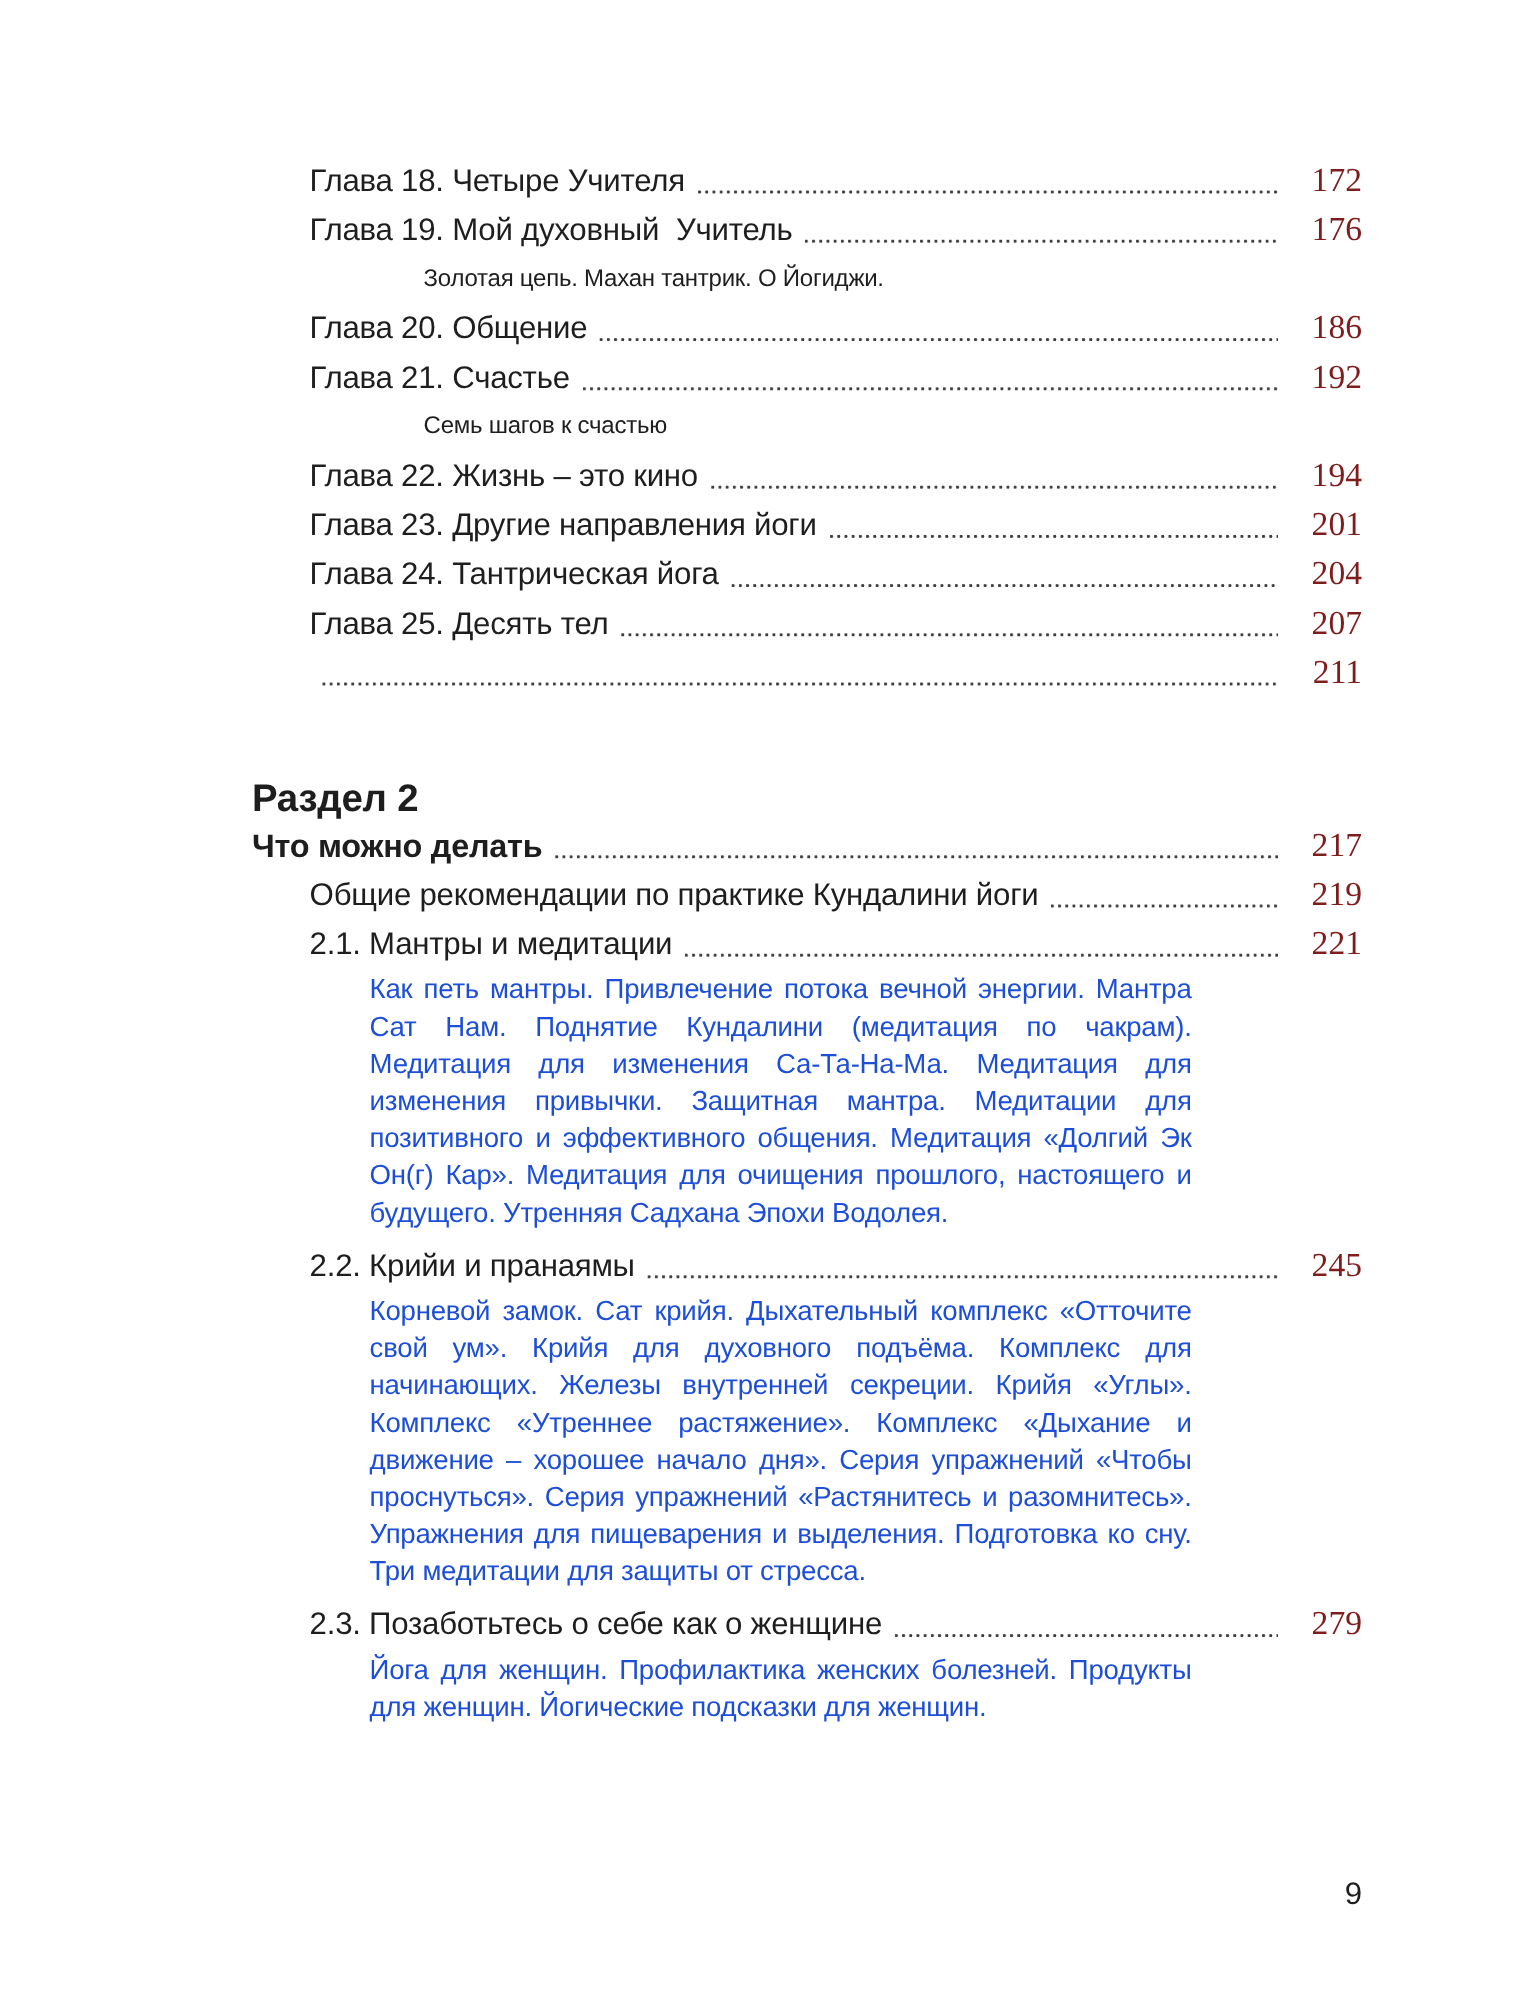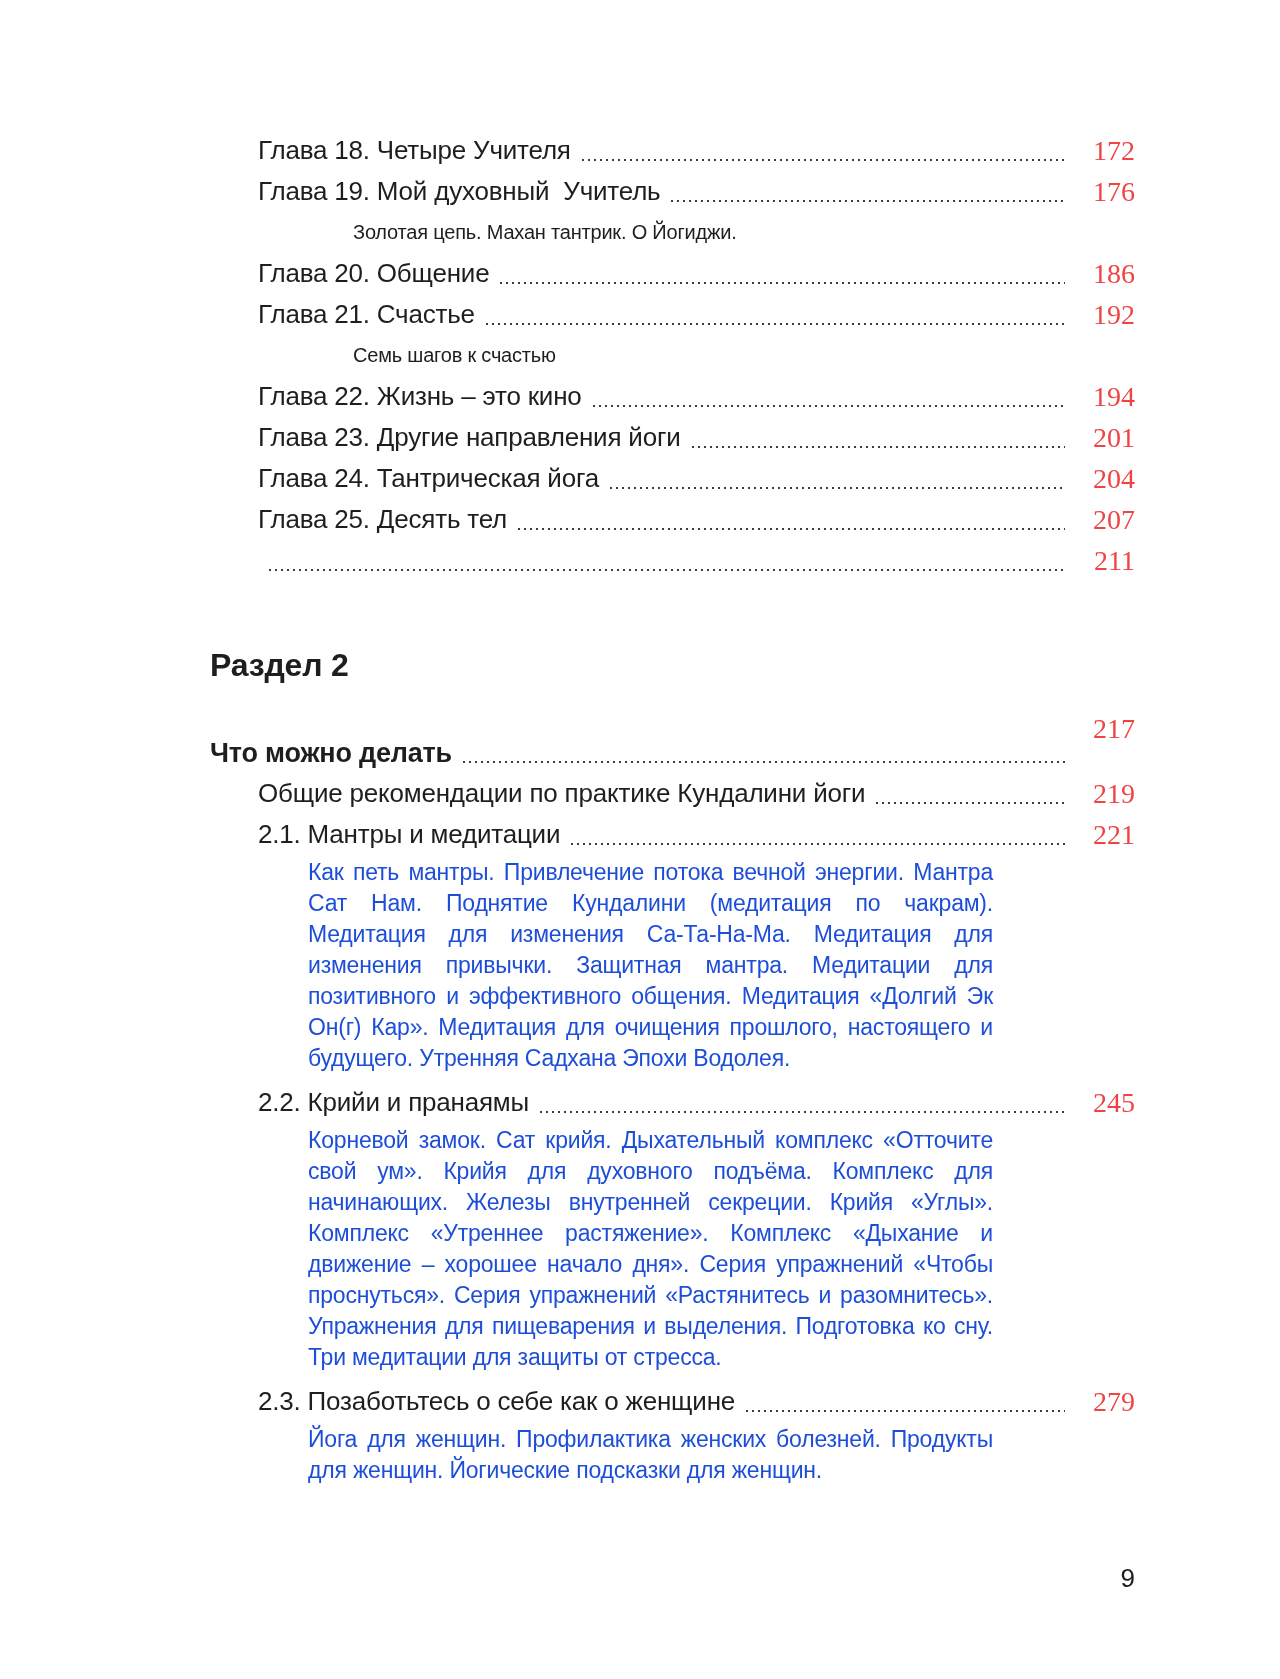--- a/index.html
+++ b/index.html
@@ -16,21 +16,21 @@
     color: #1e1e1e;
   }
   .toc {
     position: absolute;
     left: 210px;
     top: 130px;
     width: 925px;
   }
   .row {
     display: flex;
-    align-items: center;
+    align-items: flex-start;
     line-height: 41px;
     font-size: 26px;
     letter-spacing: -0.2px;
   }
   .row .label {
     white-space: pre;
   }
   .chapter {
     padding-left: 48px;
   }
@@ -49,38 +49,37 @@
     background-size: 6px 4px;
     background-repeat: repeat-x;
   }
   .pg {
     width: 70px;
     flex: 0 0 70px;
     text-align: right;
     font-family: "Liberation Serif", serif;
     font-size: 28px;
     letter-spacing: 0;
-    color: #ef4444;
+    color: #7f1d1d;
   }
   .section2 {
     margin-top: 64px;
   }
   .sec-title {
     font-weight: bold;
     font-size: 32px;
     line-height: 40px;
     letter-spacing: -0.2px;
   }
   .sec-heading {
     line-height: 40px;
   }
   .sec-heading .label {
     font-weight: bold;
     font-size: 27px;
-    margin-top: 48px;
   }
   .entry {
     padding-left: 48px;
     line-height: 41px;
   }
   .desc {
     margin: 2px 0 8px 98px;
     width: 685px;
     font-size: 23px;
     line-height: 31px;

